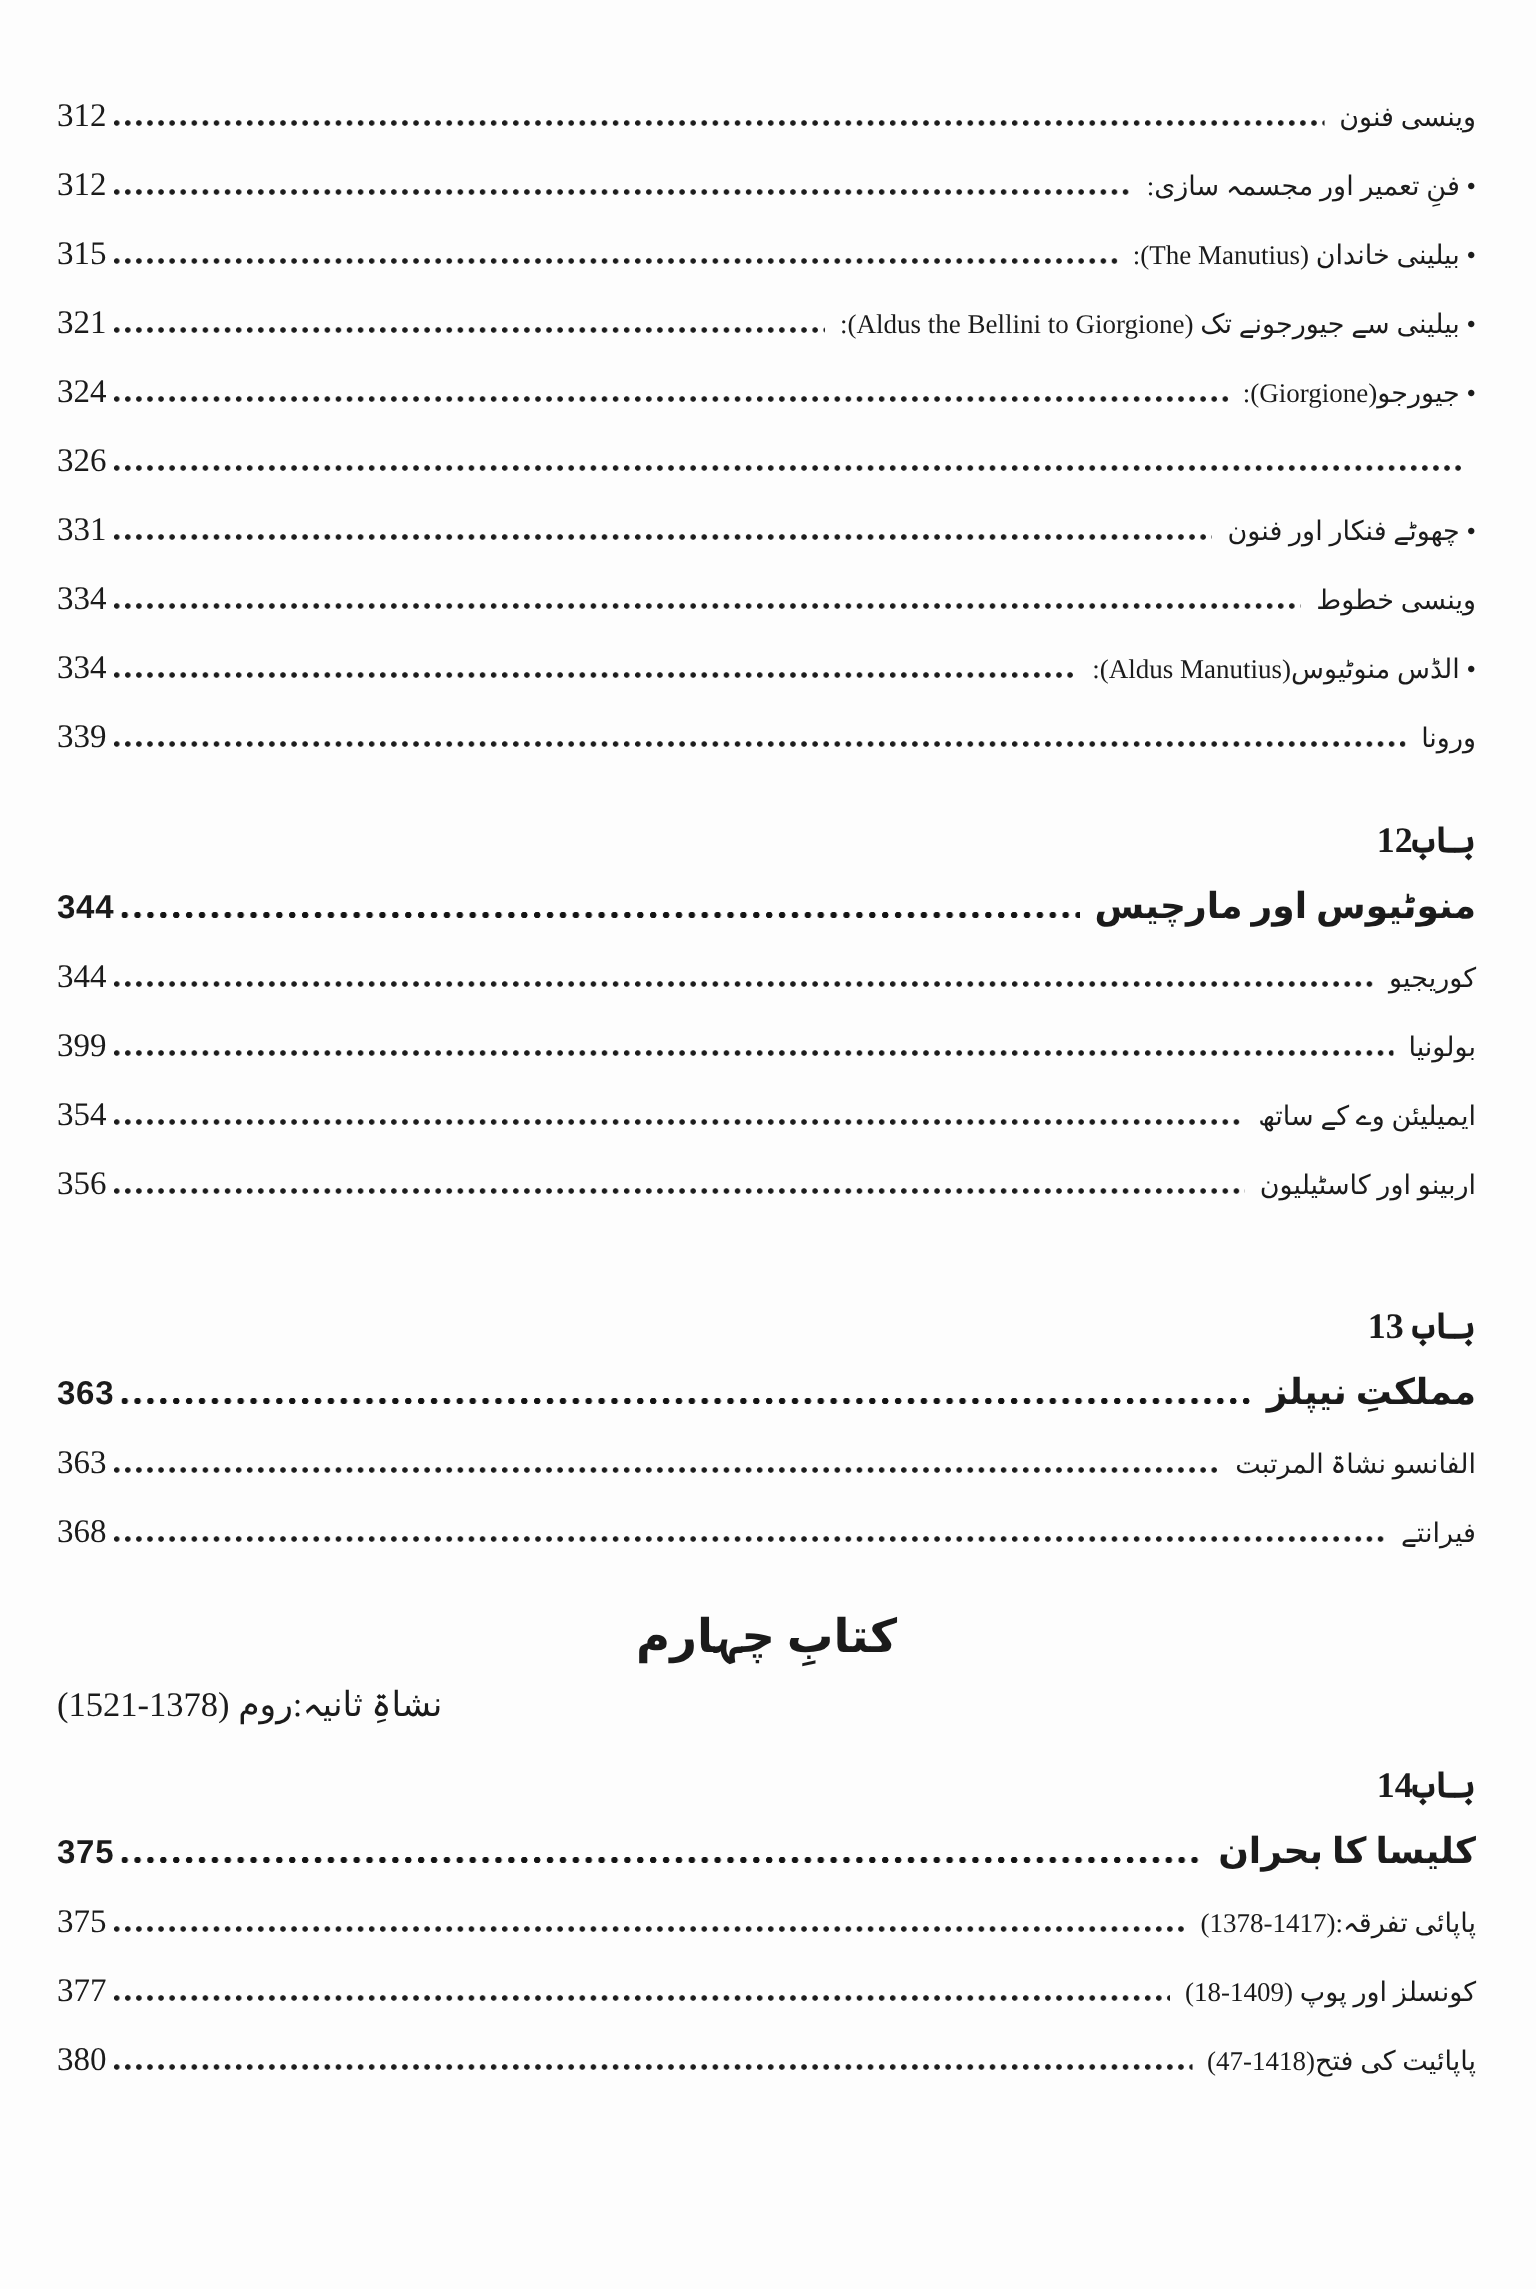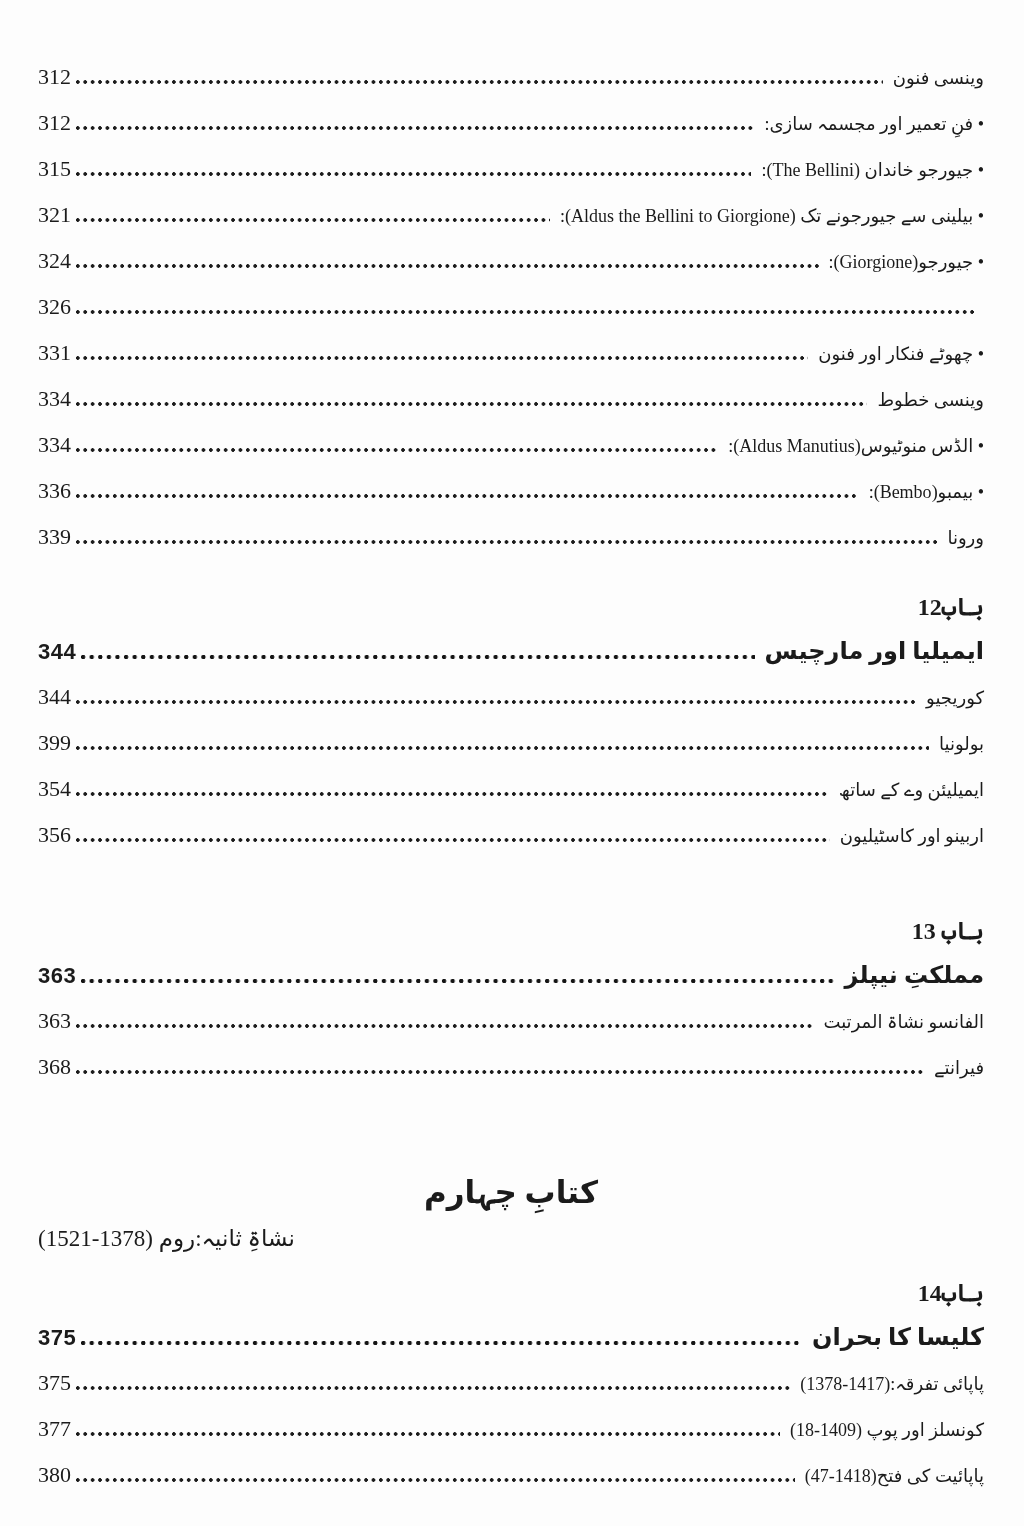--- a/index.html
+++ b/index.html
@@ -75,21 +75,21 @@
   }
   .ch12-heading { margin-top: 26px; }
   .ch13-heading { margin-top: 52px; }
   .ch14-heading { margin-top: 16px; }
   .book-title {
     direction: rtl;
     text-align: center;
     font-weight: 700;
     font-size: 31px;
     line-height: 46px;
-    margin-top: 80px;
+    margin-top: 24px;
     font-family: "Liberation Serif", "DejaVu Sans", serif;
   }
   .book-subtitle {
     direction: rtl;
     text-align: left;
     font-weight: 400;
     font-size: 23px;
     line-height: 34px;
     margin-top: 6px;
     font-family: "Liberation Serif", "DejaVu Sans", serif;
@@ -106,21 +106,21 @@
     <span class="title" dir="rtl">وینسی فنون</span>
   </div>
   <div class="row">
     <span class="num">312</span>
     <span class="leader"></span>
     <span class="title" dir="rtl">• فنِ تعمیر اور مجسمہ سازی:</span>
   </div>
   <div class="row">
     <span class="num">315</span>
     <span class="leader"></span>
-    <span class="title" dir="rtl">• جیورجو خاندان (The Bellini):</span>
+    <span class="title" dir="rtl">• بیلینی خاندان (The Manutius):</span>
   </div>
   <div class="row">
     <span class="num">321</span>
     <span class="leader"></span>
     <span class="title" dir="rtl">• بیلینی سے جیورجونے تک (Aldus the Bellini to Giorgione):</span>
   </div>
   <div class="row">
     <span class="num">324</span>
     <span class="leader"></span>
     <span class="title" dir="rtl">• جیورجو(Giorgione):</span>
@@ -136,37 +136,32 @@
   </div>
   <div class="row">
     <span class="num">334</span>
     <span class="leader"></span>
     <span class="title" dir="rtl">وینسی خطوط</span>
   </div>
   <div class="row">
     <span class="num">334</span>
     <span class="leader"></span>
     <span class="title" dir="rtl">• الڈس منوٹیوس(Aldus Manutius):</span>
-  </div>
-  <div class="row">
-    <span class="num">336</span>
-    <span class="leader"></span>
-    <span class="title" dir="rtl">• بیمبو(Bembo):</span>
   </div>
   <div class="row">
     <span class="num">339</span>
     <span class="leader"></span>
     <span class="title" dir="rtl">ورونا</span>
   </div>
 
   <div class="chapter-heading ch12-heading" dir="rtl">باب12</div>
   <div class="row bold">
     <span class="num">344</span>
     <span class="leader"></span>
-    <span class="title" dir="rtl">ایمیلیا اور مارچیس</span>
+    <span class="title" dir="rtl">منوٹیوس اور مارچیس</span>
   </div>
   <div class="row">
     <span class="num">344</span>
     <span class="leader"></span>
     <span class="title" dir="rtl">کوریجیو</span>
   </div>
   <div class="row">
     <span class="num">399</span>
     <span class="leader"></span>
     <span class="title" dir="rtl">بولونیا</span>

